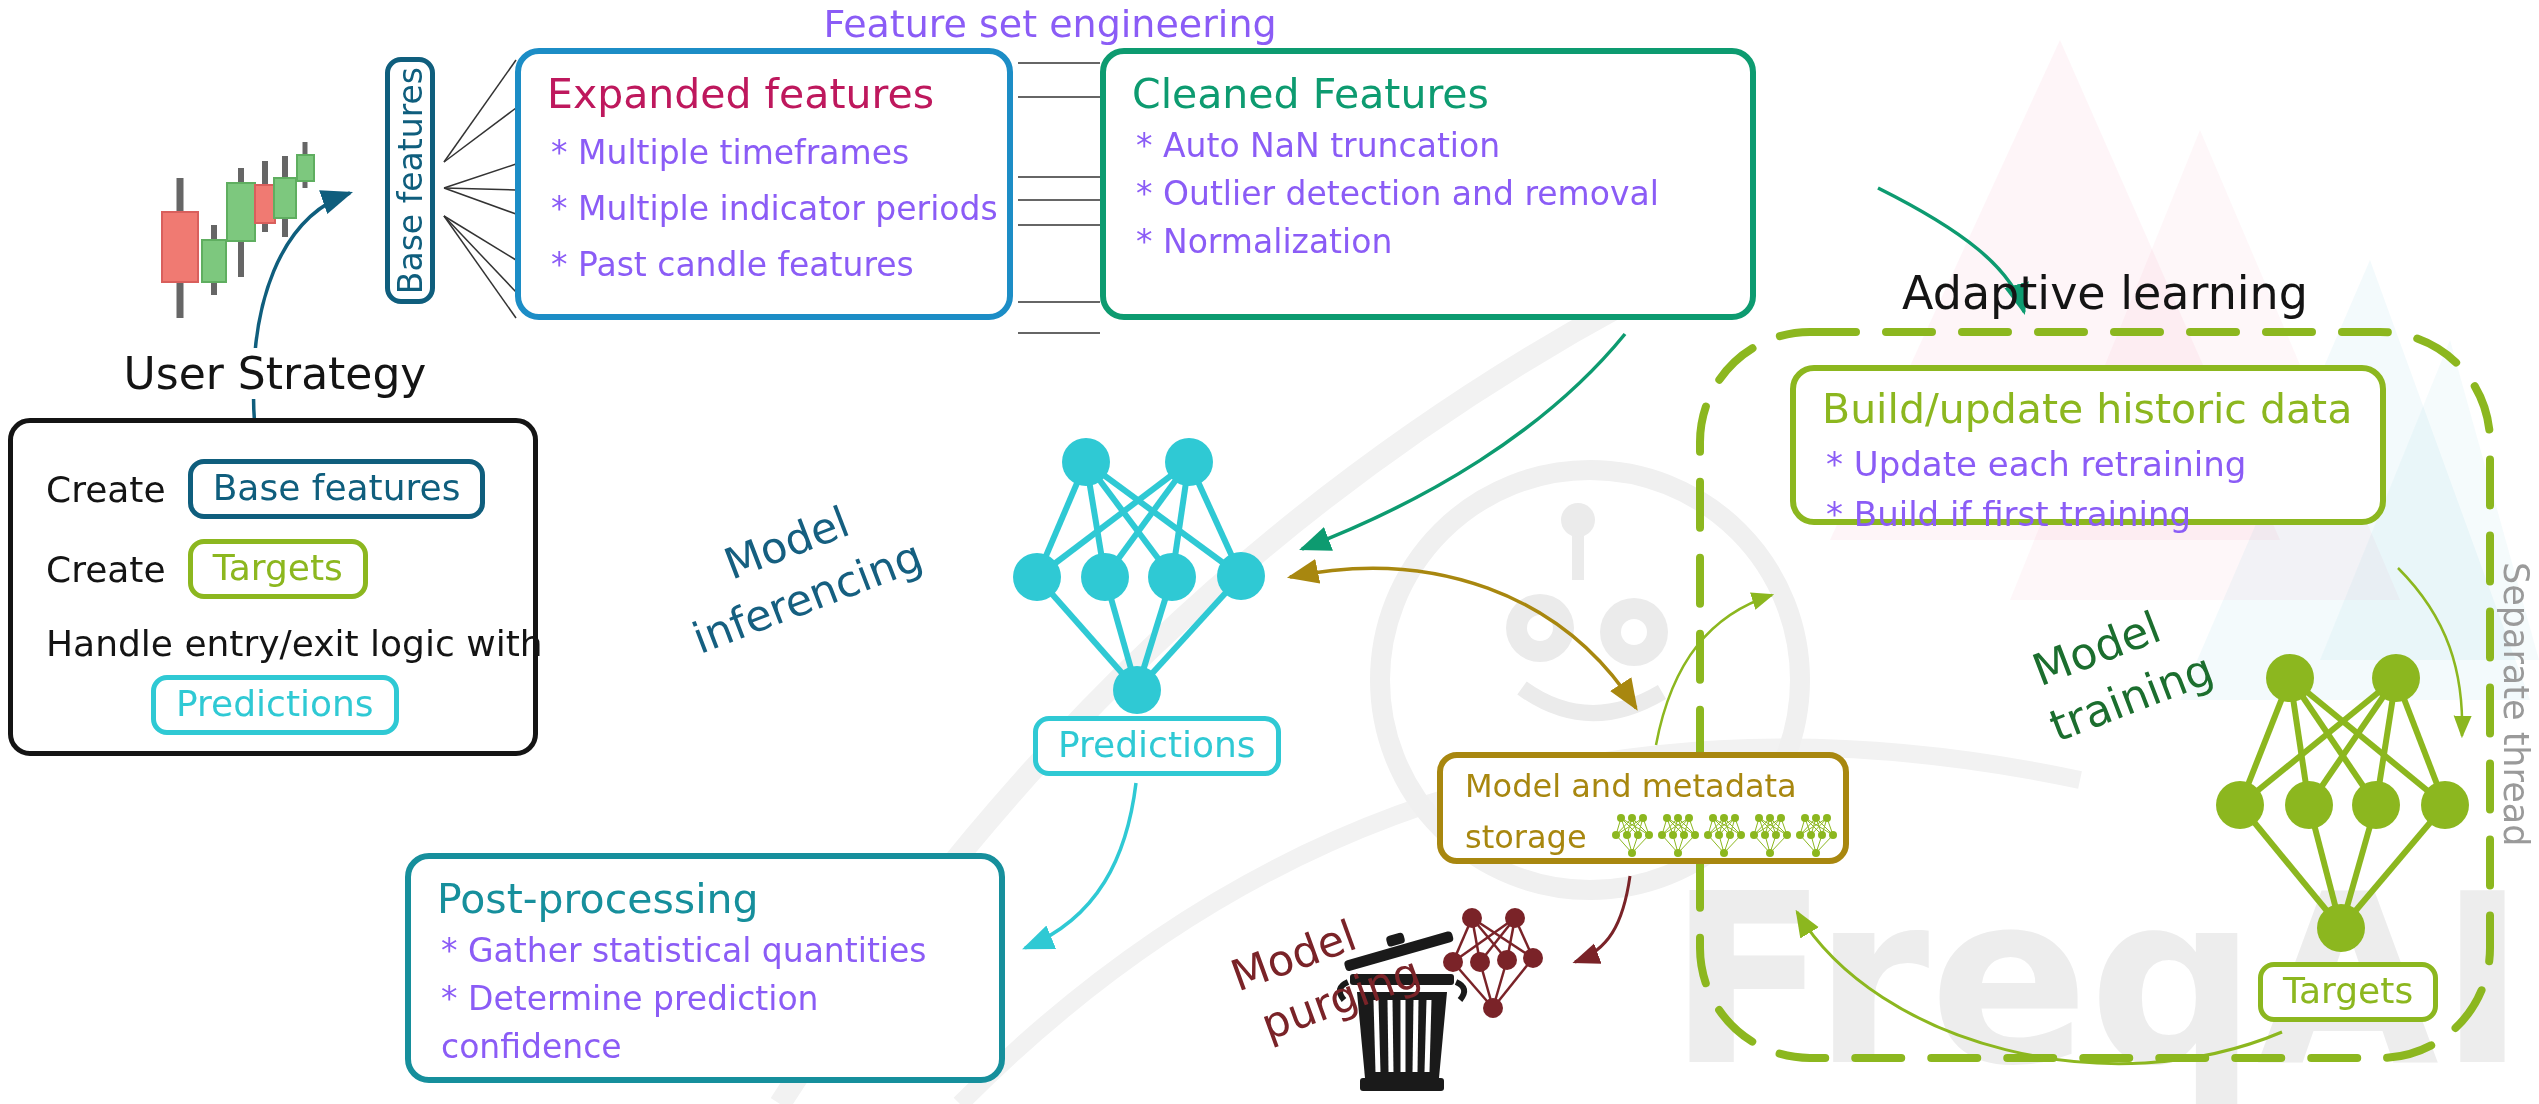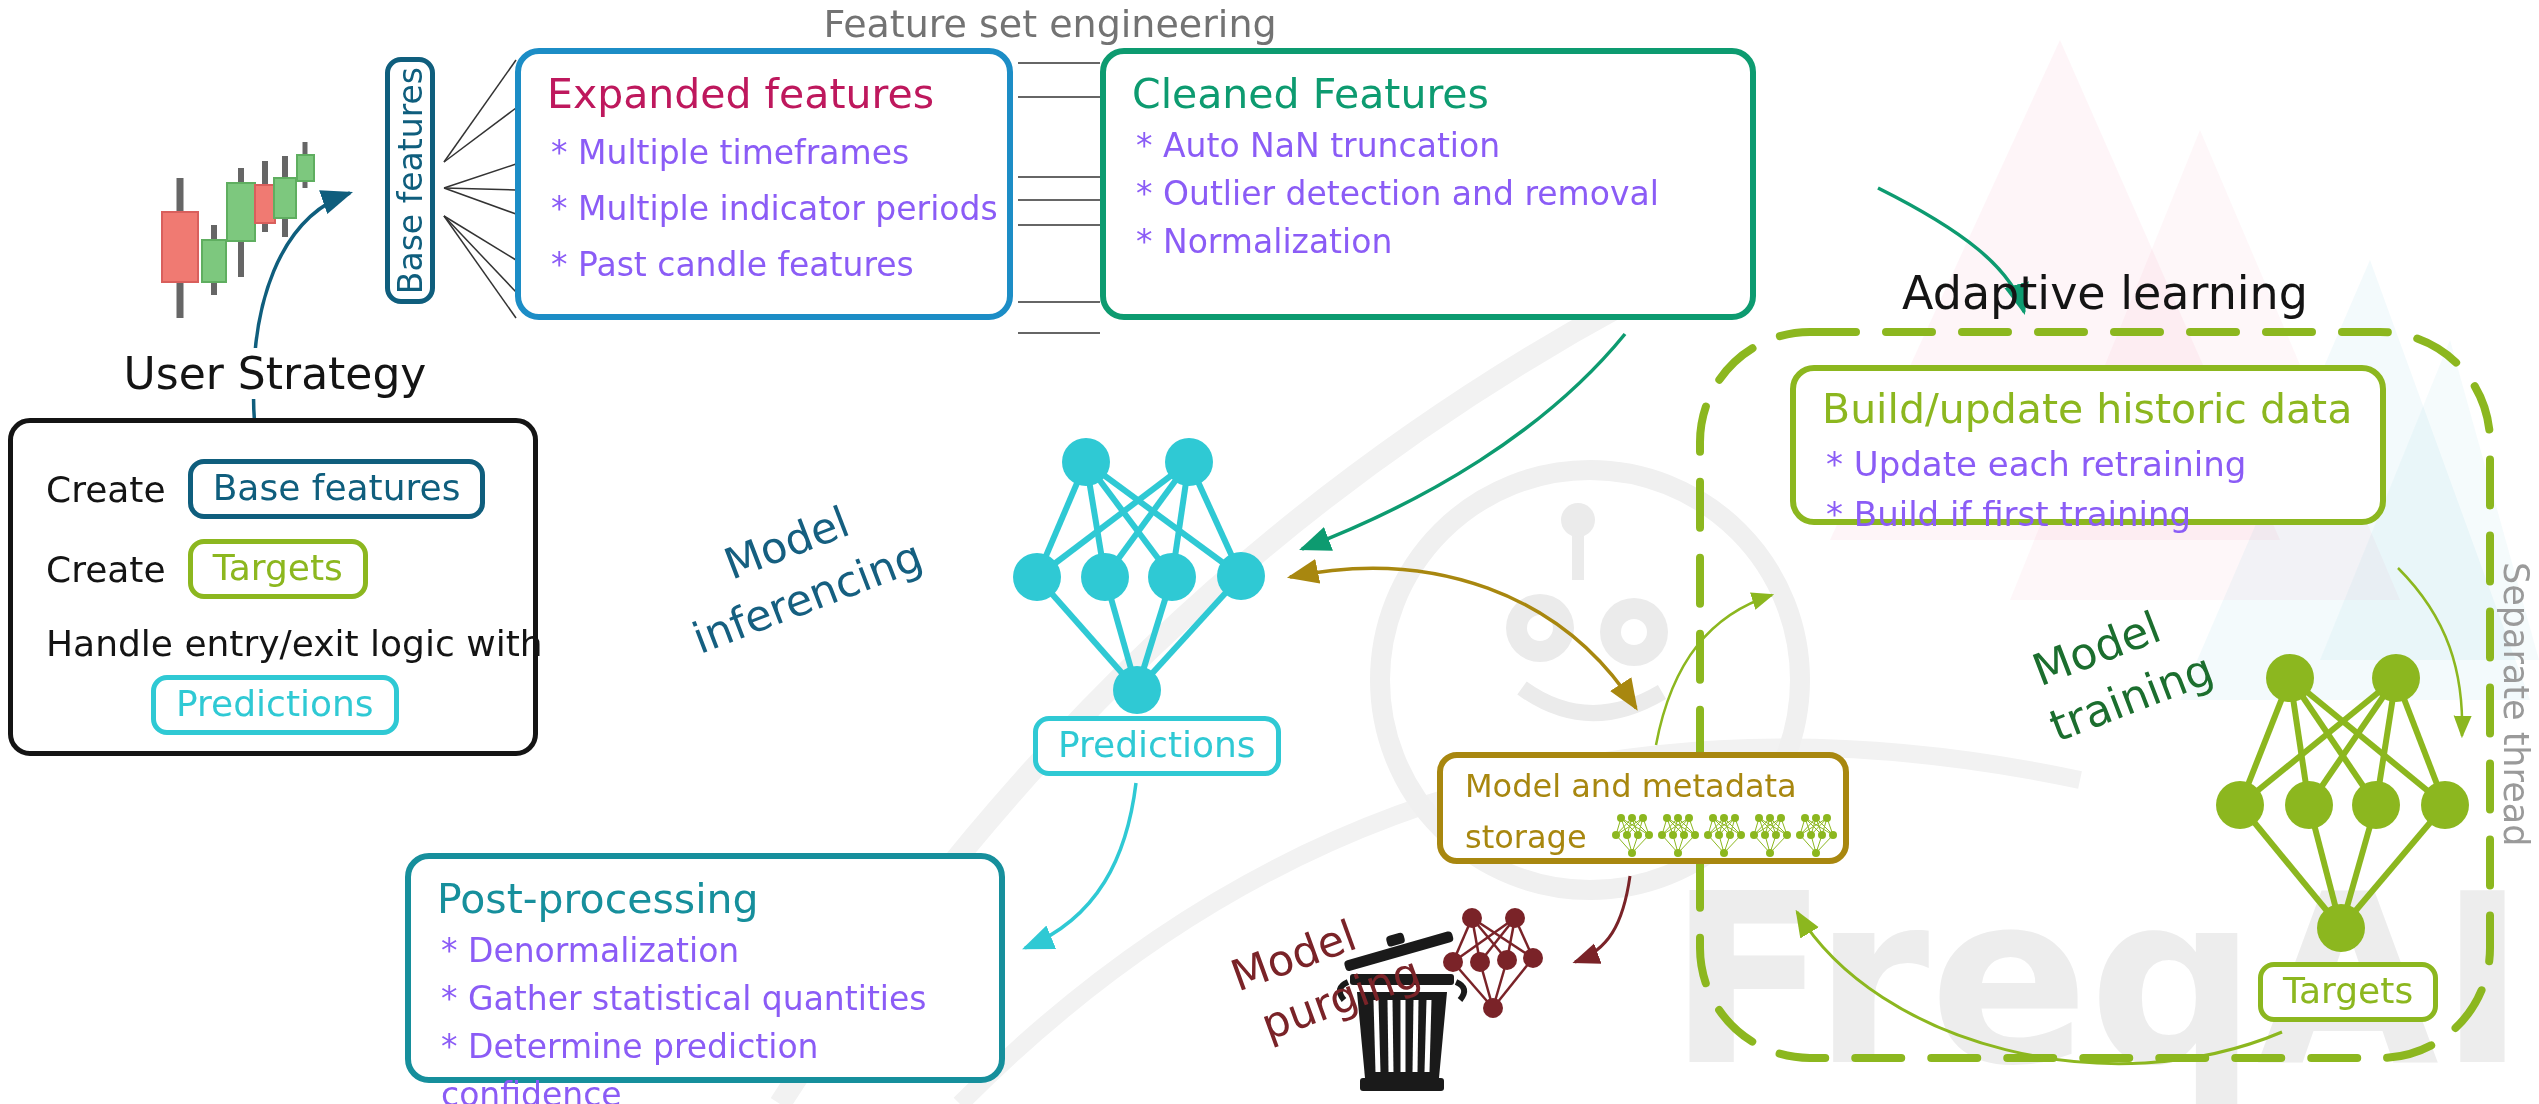--- a/index.html
+++ b/index.html
@@ -7,21 +7,21 @@
   #canvas {
     position: relative; width: 2539px; height: 1104px;
     background: #fff; overflow: hidden;
     font-family: "DejaVu Sans", "Liberation Sans", sans-serif;
     color: #141414;
   }
   #underlay { position:absolute; left:0; top:0; width:2539px; height:1104px; }
   .abs { position: absolute; }
 
   .top-label { left:760px; top:2px; width:580px; text-align:center;
-    font-size:38px; color:#737373; }
+    font-size:38px; color:#8b5cf6; }
 
   .fbox { position:absolute; background:#fff; border-radius:24px; }
   .fbox .ftitle { font-size:41px; margin:16px 0 10px 26px; }
   .fbox .fitem { font-size:33px; line-height:48px; margin-left:30px; color:#8b5cf6; }
 
   .expanded { left:515px; top:48px; width:498px; height:272px; border:6px solid #1c8dc6; }
   .expanded .ftitle { color:#be185d; }
   .expanded .fitem { line-height:50px; margin-top:6px; }
 
   .cleaned { left:1100px; top:48px; width:656px; height:272px; border:6px solid #0d9b70; }
@@ -306,21 +306,20 @@
     <div>Model</div>
     <div>inferencing</div>
   </div>
 
   <div class="abs pred-pill">
     <span class="pill pill-cyan">Predictions</span>
   </div>
 
   <div class="fbox post">
     <div class="ftitle">Post-processing</div>
-    <div class="fitem">* Denormalization</div>
     <div class="fitem">* Gather statistical quantities</div>
     <div class="fitem">* Determine prediction confidence</div>
   </div>
 
   <div class="abs purging-text">
     <div>Model</div>
     <div style="margin-left:60px;">purging</div>
   </div>
 
   <div class="abs storage">

